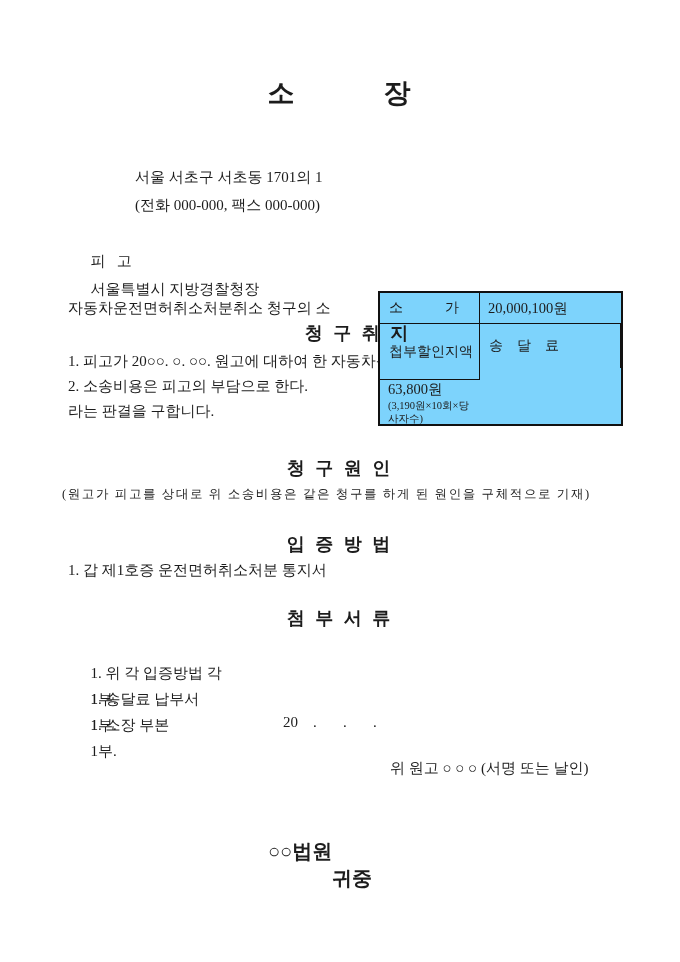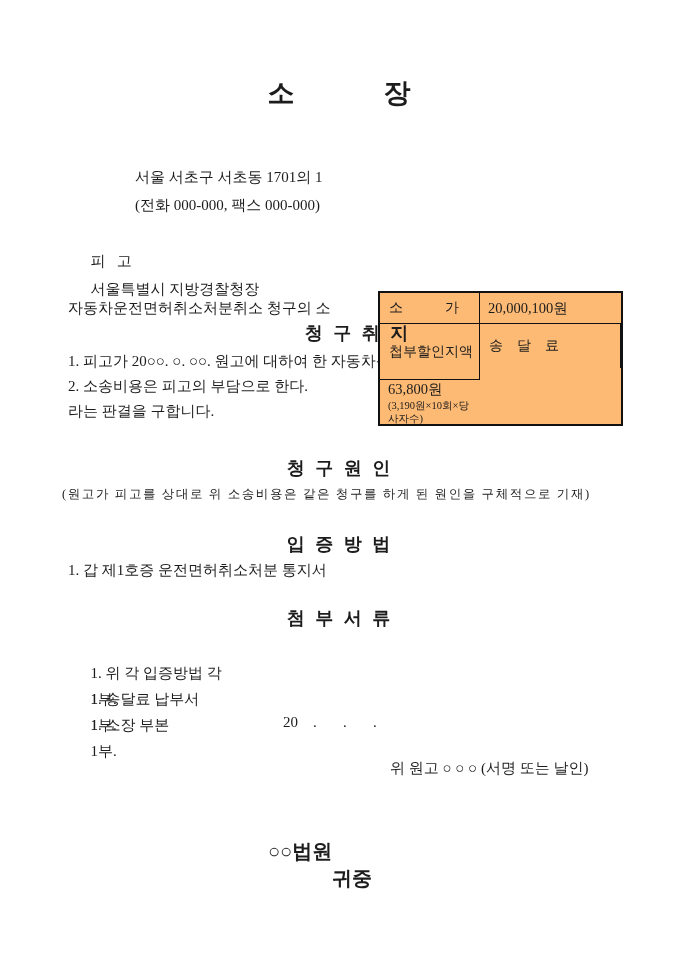--- a/index.html
+++ b/index.html
@@ -26,21 +26,21 @@
   .party-row, .party-sub { height:28px; line-height:28px; white-space:pre; }
   .party-row { padding-left:68px; }
   .party-sub { padding-left:135px; }
   .party-label { display:inline-block; width:67px; white-space:pre; }
 
   
   .fee-table {
     position:absolute; left:378px; top:215px; width:245px;
     border:2px solid #111;
     display:grid; grid-template-columns:100px 1fr;
-    background:#fdba74;
+    background:#7dd3fc;
   }
   .fee-cell { display:flex; }
   .fee-label {
     border-right:1px solid #111;
     align-items:center; padding:0 9px;
     font-size:14px; white-space:pre;
   }
   .fee-value {
     flex-direction:column; justify-content:center;
     padding:2px 8px; font-size:14.5px;

